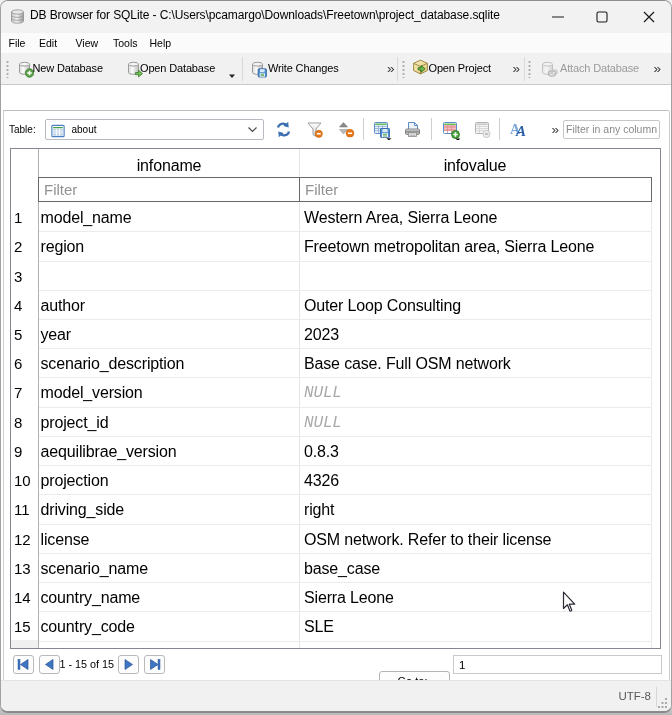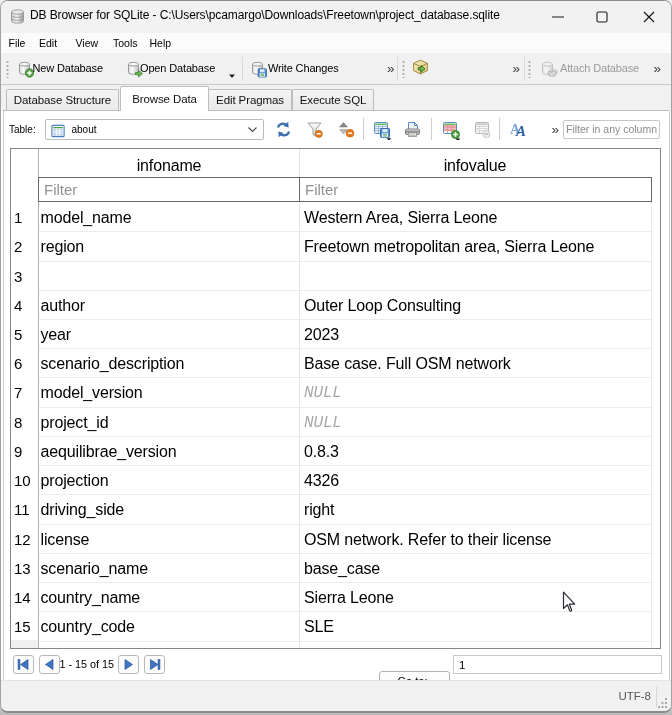--- a/index.html
+++ b/index.html
@@ -148,46 +148,41 @@
         <defs>
           <linearGradient id="bx1" x1="0" y1="0" x2="1" y2="1">
 <stop offset="0" stop-color="#faf0c0"></stop>
             <stop offset="1" stop-color="#e2c878"></stop>
           </linearGradient>
         </defs>
 <path d="M9 1.2l7.3 3.4v7.6L9 15.8 1.7 12.2V4.6z" fill="url(#bx1)" stroke="#9a8340" stroke-width="1"></path>
 <path d="M1.7 4.6L9 8l7.3-3.4M9 8v7.8" fill="none" stroke="#9a8340" stroke-width="1"></path>
 <path d="M6.5 9.2h3.2V6.8l4.2 3.6-4.2 3.6v-2.4H6.5z" fill="#6cbf4e" stroke="#2e6b22" stroke-width="0.9"></path>
       </svg>
+    <div class="tbtxt" style="left:427.5px">Open Project</div>
     <div class="chev" style="left:511.5px">»</div>
     <div class="vsep" style="left:523px"></div>
     <div class="handle" style="left:527px"></div>
     <svg class="abs" style="left:540px;top:8px" width="17" height="17" viewBox="0 0 17 17" id="ic-attach" opacity="0.55">
         <defs>
           <linearGradient id="cyld" x1="0" y1="0" x2="1" y2="0">
 <stop offset="0" stop-color="#dedede"></stop>
             <stop offset=".4" stop-color="#fafafa"></stop>
             <stop offset="1" stop-color="#bcbcbc"></stop>
           </linearGradient>
         </defs>
 <path d="M1.5 3.2v8.2c0 1.2 2.3 1.9 5 1.9s5-.7 5-1.9V3.2" fill="url(#cyld)" stroke="#9a9a9a" stroke-width="1"></path>
 <ellipse cx="6.5" cy="3.2" rx="5" ry="1.9" fill="#f5f5f5" stroke="#9a9a9a" stroke-width="1"></ellipse>
 <ellipse cx="11" cy="12.5" rx="3.6" ry="2.6" fill="none" stroke="#8a8a8a" stroke-width="1.4"></ellipse>
 <ellipse cx="13.2" cy="11" rx="3" ry="2.2" fill="none" stroke="#a5a5a5" stroke-width="1.2"></ellipse>
       </svg>
     <div class="tbtxt" style="left:559px;color:#9b9b9b">Attach Database</div>
     <div class="chev" style="left:652.5px">»</div>
   </div>
 
-  <div id="tabbar">
-    <div class="tab" style="left:5px;width:113px">Database Structure</div>
-    <div class="tab active" style="left:119px;width:89px">Browse Data</div>
-    <div class="tab" style="left:207px;width:84px">Edit Pragmas</div>
-    <div class="tab" style="left:291px;width:82px">Execute SQL</div>
-  </div>
   <div id="panetop"></div>
 
   <div id="page">
     <div class="t2txt" style="left:5px;top:8px;height:21px;line-height:21px">Table:</div>
     <div id="combo">
       <svg class="abs" style="left:5px;top:3.5px" width="14" height="14" viewBox="0 0 16 16" id="ic-table">
           <rect x="1" y="1.5" width="14" height="13" rx="1.2" fill="#fff" stroke="#4a7fc1" stroke-width="1.3"></rect>
 <path d="M2.5 4.2h11" stroke="#44a044" stroke-width="1.5"></path>
 <rect x="2.5" y="5.8" width="11" height="7.5" fill="#b8cfe8"></rect>
 <path d="M2.5 8h11M2.5 10.4h11M6.2 5.8v7.5M9.8 5.8v7.5" stroke="#fff" stroke-width="1"></path>

